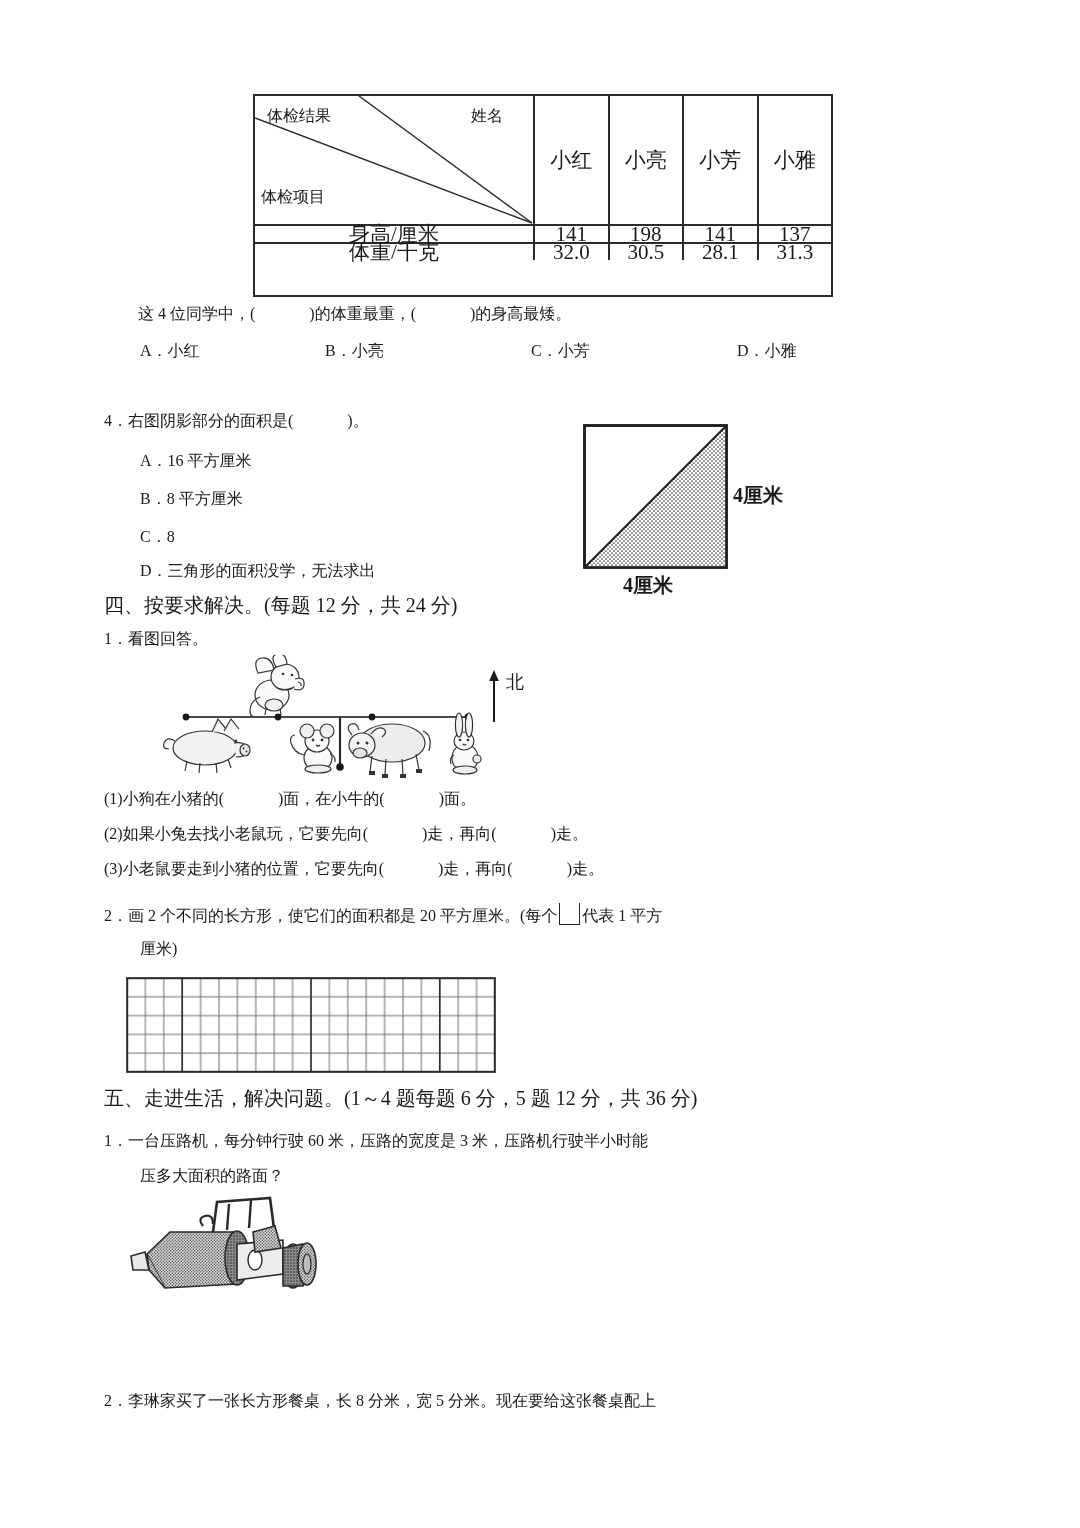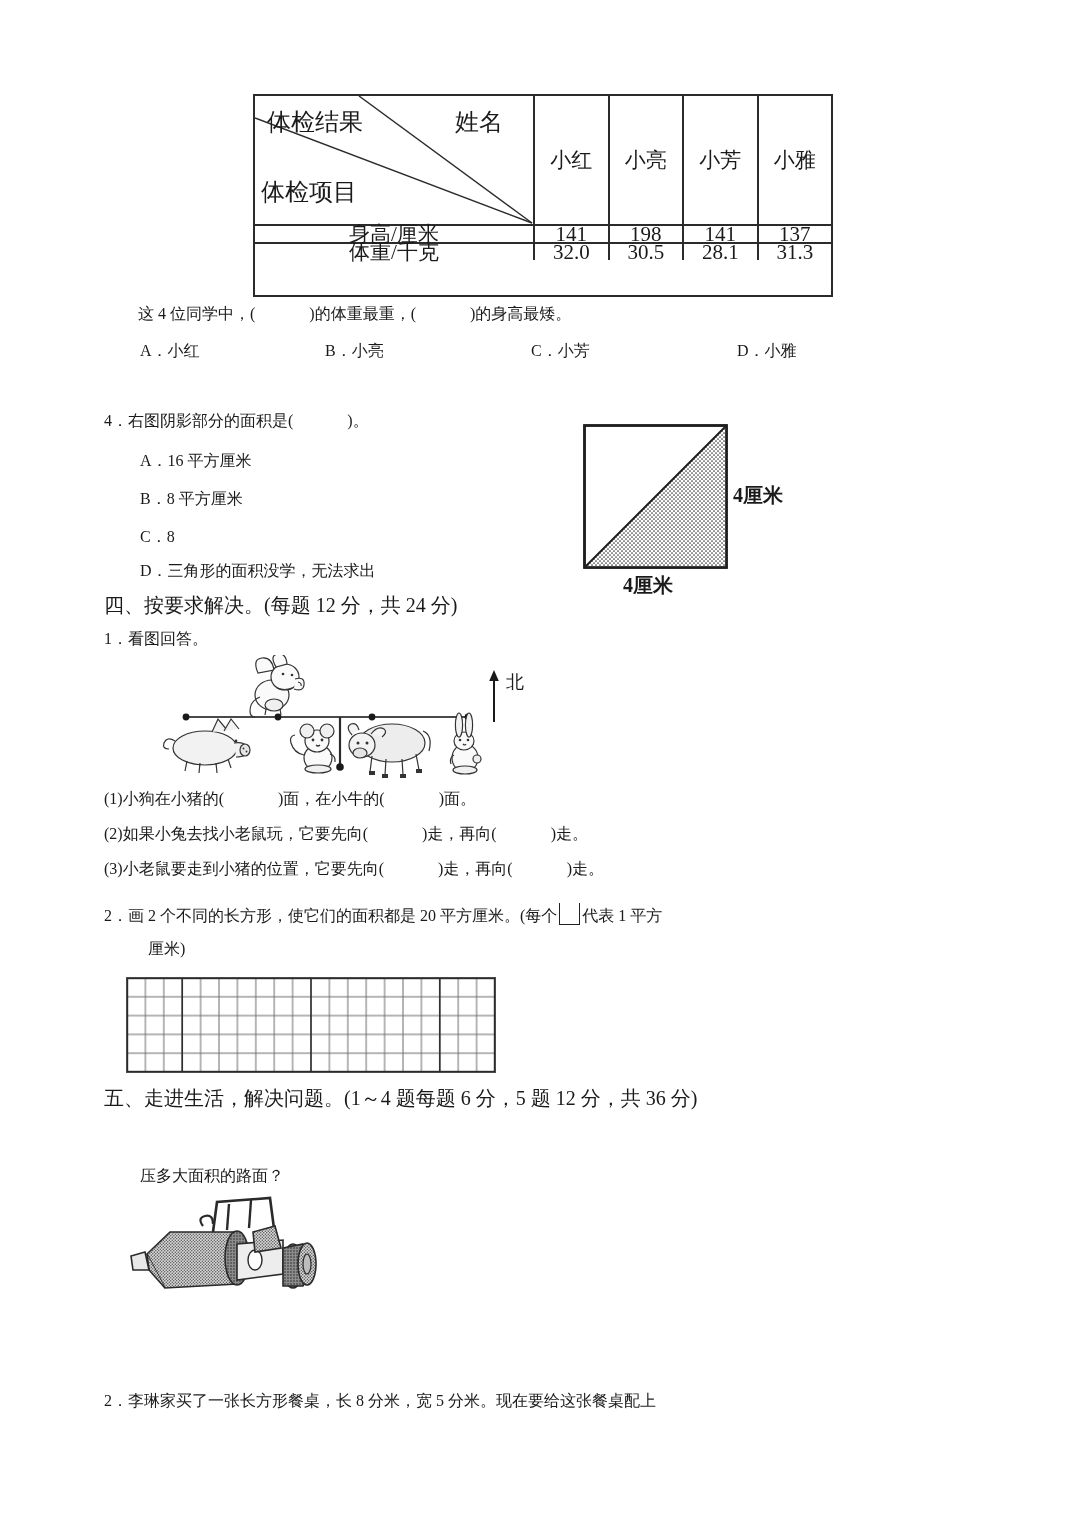--- a/index.html
+++ b/index.html
@@ -30,21 +30,21 @@
     width:278px; box-sizing:border-box; position:relative;
     display:flex; align-items:center; justify-content:center;
     font-size:21px;
   }
   #health-table .c-val {
     width:74.5px; box-sizing:border-box; border-left:2px solid #2b2b2b;
     display:flex; align-items:center; justify-content:center;
     font-size:21px;
   }
   #health-table .corner { position:relative; }
-  #health-table .corner .lbl { position:absolute; font-size:24px; white-space:nowrap; }
+  #health-table .corner .lbl { position:absolute; font-size:16px; white-space:nowrap; }
   #health-table .corner .lbl-result { left:12px; top:10px; }
   #health-table .corner .lbl-name   { right:30px; top:10px; }
   #health-table .corner .lbl-item   { left:6px; bottom:16px; }
   #health-table .corner svg { position:absolute; inset:0; }
 
   
   #shade-figure { position:absolute; left:583px; top:424px; width:260px; height:170px; }
   #shade-figure .sq { position:absolute; left:0; top:0; width:145px; height:145px; }
   #shade-figure .lab-right { position:absolute; left:150px; top:58px; font-size:20px; font-weight:bold; white-space:nowrap; }
   #shade-figure .lab-bottom { position:absolute; left:40px; top:148px; font-size:20px; font-weight:bold; white-space:nowrap; }
@@ -261,41 +261,44 @@
   <div class="tline" style="left:104px; top:823px;">
     <span>(2)如果小兔去找小老鼠玩，它要先向(</span><span class="blank"></span><span>)走，再向(</span><span class="blank"></span><span>)走。</span>
   </div>
   <div class="tline" style="left:104px; top:858px;">
     <span>(3)小老鼠要走到小猪的位置，它要先向(</span><span class="blank"></span><span>)走，再向(</span><span class="blank"></span><span>)走。</span>
   </div>
 
   <div class="tline" style="left:104px; top:903px;">
     <span>2．</span><span>画 2 个不同的长方形，使它们的面积都是 20 平方厘米。(每个</span><span class="sq-glyph"></span><span>代表 1 平方</span>
   </div>
-  <div class="tline" style="left:148px; top:938px;">厘米)</div>
+  <div class="tline" style="left:140px; top:938px;">厘米)</div>
 
   <div id="draw-grid">
     <svg width="368" height="94" viewBox="0 0 368 94">
       <defs>
         <pattern id="gcell" width="18.4" height="18.8" patternUnits="userSpaceOnUse">
           <rect width="18.4" height="18.8" fill="#ffffff" stroke="#6e6e6e" stroke-width="1"></rect>
         </pattern>
       </defs>
       <rect x="0" y="0" width="368" height="94" fill="url(#gcell)"></rect>
       <g stroke="#2b2b2b" stroke-width="1.5">
         <line x1="55.2" y1="0" x2="55.2" y2="94"></line>
         <line x1="184" y1="0" x2="184" y2="94"></line>
         <line x1="312.8" y1="0" x2="312.8" y2="94"></line>
       </g>
       <rect x="0.5" y="0.5" width="367" height="93" fill="none" stroke="#2b2b2b" stroke-width="1.4"></rect>
     </svg>
   </div>
 
   <div class="tline sec" style="left:104px; top:1085px;">五、走进生活，解决问题。(1～4 题每题 6 分，5 题 12 分，共 36 分)</div>
 
+  <div class="tline" style="left:104px; top:1130px;">
+    <span>1．</span><span>一台压路机，每分钟行驶 60 米，压路的宽度是 3 米，压路机行驶半小时能</span>
+  </div>
   <div class="tline" style="left:140px; top:1165px;">压多大面积的路面？</div>
 
   <div id="roller">
     <svg width="215" height="115" viewBox="0 0 215 115">
       <defs>
         <pattern id="hatch" width="3" height="3" patternUnits="userSpaceOnUse">
           <rect width="3" height="3" fill="#d9d9d9"></rect>
           <circle cx="0.8" cy="0.8" r="0.7" fill="#4a4a4a"></circle>
           <circle cx="2.3" cy="2.3" r="0.7" fill="#4a4a4a"></circle>
         </pattern>

